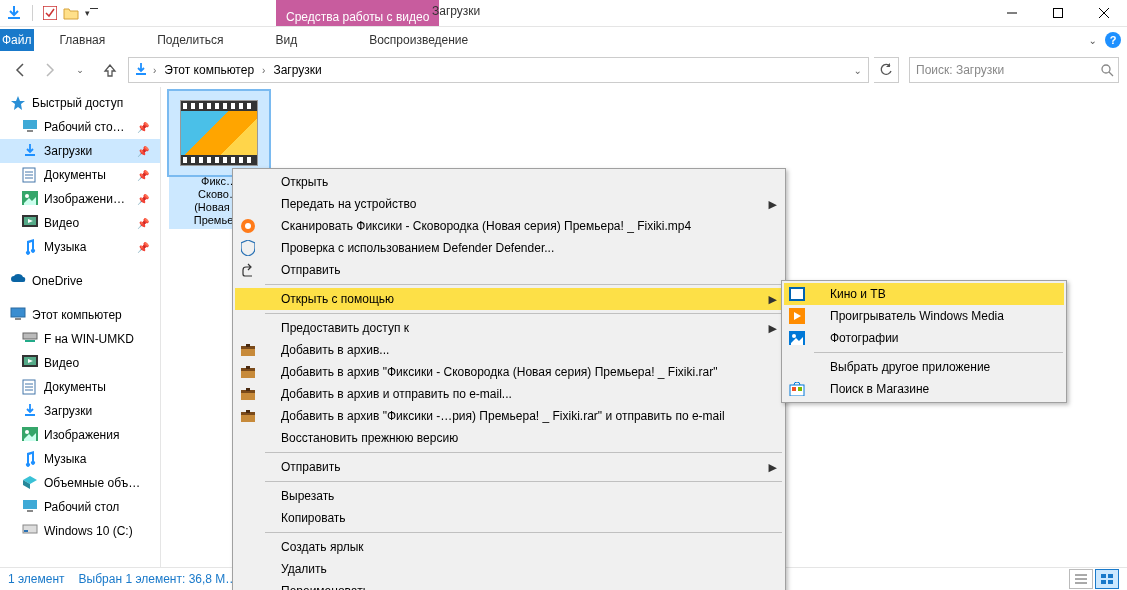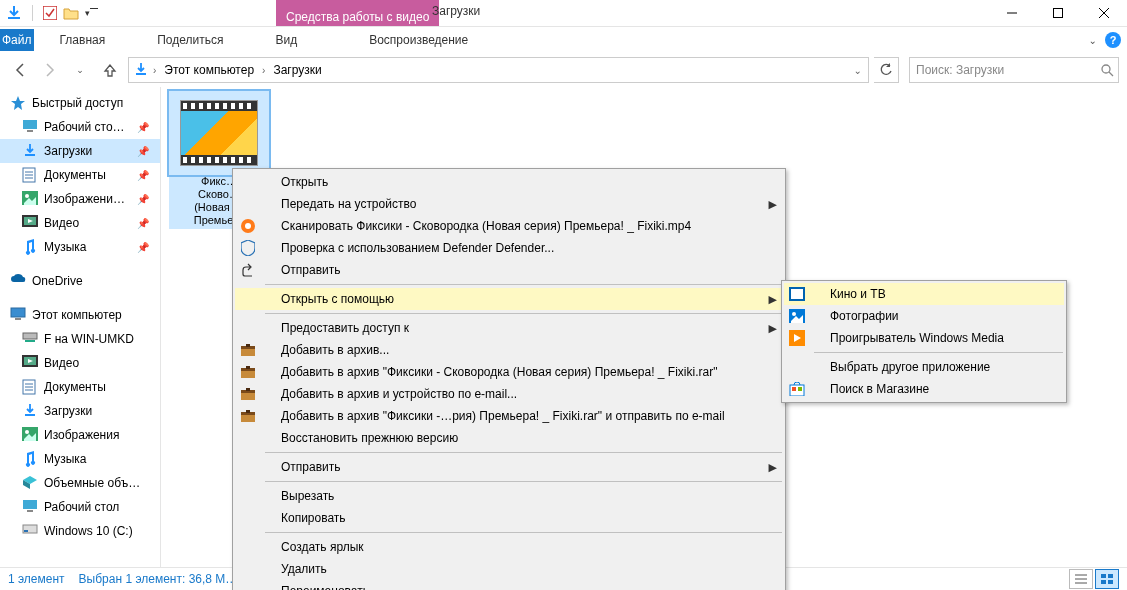--- a/index.html
+++ b/index.html
@@ -44,21 +44,21 @@
 .file-sel-bg{background:#cce8ff;padding:2px;margin:-2px}
 .status-bar{position:absolute;bottom:0;left:0;right:0;height:22px;border-top:1px solid #e5e5e5;display:flex;align-items:center;font-size:12px;color:#1979ca;padding:0 8px;gap:14px}
 .status-bar .right{margin-left:auto;display:flex;gap:2px}
 .view-btn{width:22px;height:18px;border:1px solid #bbb;display:flex;align-items:center;justify-content:center}
 .view-btn.active{border-color:#1979ca;background:#cce8ff}
 
 .ctx-menu{position:absolute;background:#f0f0f0;border:1px solid #a0a0a0;box-shadow:2px 2px 4px rgba(0,0,0,.25);padding:2px;font-size:12px}
 .ctx-menu.main{left:232px;top:168px;width:548px}
 .ctx-menu.sub{left:781px;top:280px;width:280px}
 .ctx-item{display:flex;align-items:center;height:22px;padding:0 18px 0 4px;gap:24px;position:relative}
-.ctx-item.hover{background:#fef9c3}
+.ctx-item.hover{background:#fde047}
 .ctx-item.bold span:first-of-type{font-weight:bold}
 .ctx-icon{width:18px;height:18px;flex:0 0 18px;display:flex;align-items:center;justify-content:center}
 .ctx-sep{height:1px;background:#c0c0c0;margin:3px 1px 3px 30px}
 .ctx-arrow{position:absolute;right:6px;font-size:11px;color:#333}
 .ctx-text{flex:1;white-space:nowrap;overflow:hidden;text-overflow:ellipsis}
 svg{display:block}
 </style>
 </head>
 <body>
 
@@ -459,21 +459,21 @@
       <span class="ctx-text">Добавить в архив "Фиксики - Сковородка (Новая серия) Премьера! _ Fixiki.rar"</span>
     </div>
   <div class="ctx-item">
       <span class="ctx-icon">
         <svg width="16" height="14">
           <rect x="1" y="3" width="14" height="10" fill="#c78a3a"></rect>
           <rect x="1" y="3" width="14" height="3" fill="#7a4a1a"></rect>
           <rect x="6" y="1" width="4" height="3" fill="#4a2a10"></rect>
         </svg>
       </span>
-      <span class="ctx-text">Добавить в архив и устройство по e-mail...</span>
+      <span class="ctx-text">Добавить в архив и отправить по e-mail...</span>
     </div>
   <div class="ctx-item">
       <span class="ctx-icon">
         <svg width="16" height="14">
           <rect x="1" y="3" width="14" height="10" fill="#c78a3a"></rect>
           <rect x="1" y="3" width="14" height="3" fill="#7a4a1a"></rect>
           <rect x="6" y="1" width="4" height="3" fill="#4a2a10"></rect>
         </svg>
       </span>
       <span class="ctx-text">Добавить в архив "Фиксики -…рия) Премьера! _ Fixiki.rar" и отправить по e-mail</span>
@@ -519,36 +519,36 @@
           <rect width="16" height="14" fill="#0063b1"></rect>
           <rect x="2" y="2" width="12" height="10" fill="#fff"></rect>
           <rect x="0" y="0" width="2" height="14" fill="#0063b1"></rect>
           <rect x="14" y="0" width="2" height="14" fill="#0063b1"></rect>
         </svg>
       </span>
       <span class="ctx-text">Кино и ТВ</span>
     </div>
   <div class="ctx-item">
       <span class="ctx-icon">
+        <svg width="16" height="16">
+          <rect width="16" height="16" fill="#ff8c00"></rect>
+          <path d="M5 4 L12 8 L5 12 Z" fill="#fff"></path>
+        </svg>
+      </span>
+      <span class="ctx-text">Проигрыватель Windows Media</span>
+    </div>
+  <div class="ctx-item">
+      <span class="ctx-icon">
         <svg width="16" height="14">
           <rect width="16" height="14" fill="#0078d7"></rect>
           <circle cx="5" cy="5" r="2" fill="#fff"></circle>
           <path d="M2 12 L7 7 L10 10 L14 6 L14 14 L2 14 Z" fill="#fff"></path>
         </svg>
       </span>
       <span class="ctx-text">Фотографии</span>
-    </div>
-  <div class="ctx-item">
-      <span class="ctx-icon">
-        <svg width="16" height="16">
-          <rect width="16" height="16" fill="#ff8c00"></rect>
-          <path d="M5 4 L12 8 L5 12 Z" fill="#fff"></path>
-        </svg>
-      </span>
-      <span class="ctx-text">Проигрыватель Windows Media</span>
     </div>
   <div class="ctx-sep"></div>
   <div class="ctx-item">
       <span class="ctx-icon"></span>
       <span class="ctx-text">Выбрать другое приложение</span>
     </div>
   <div class="ctx-item">
       <span class="ctx-icon">
         <svg width="16" height="14">
           <rect x="1" y="3" width="14" height="11" fill="#fff" stroke="#0078d7"></rect>

